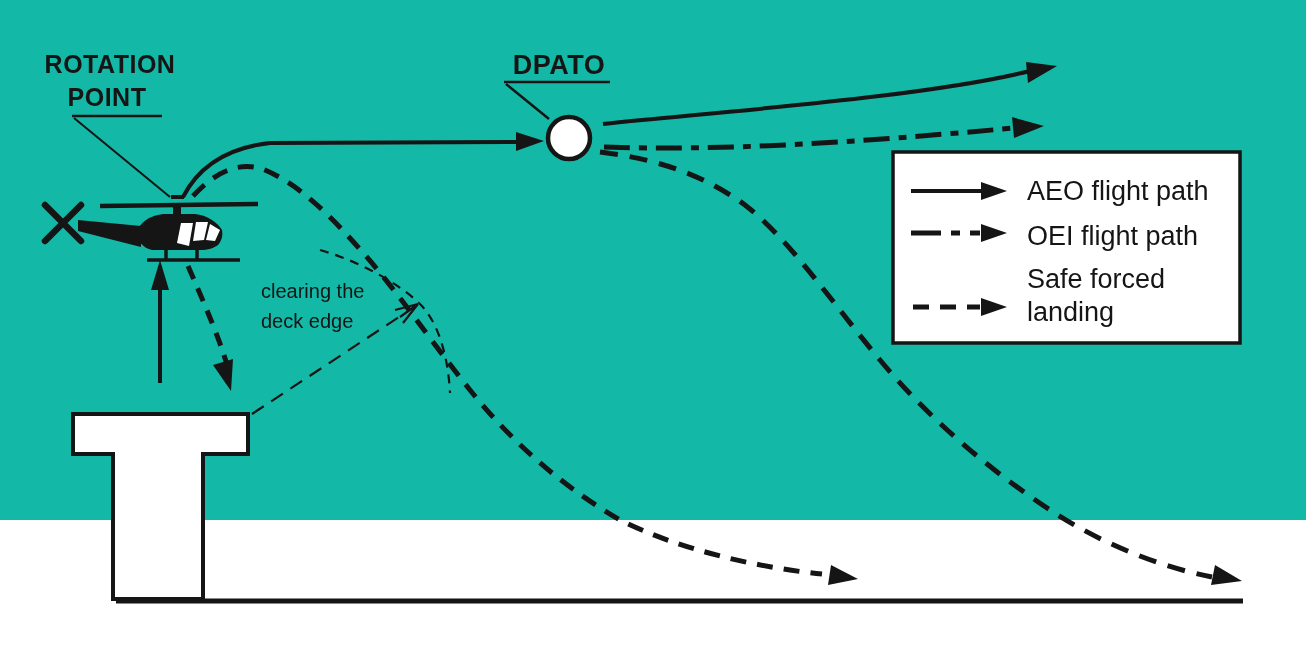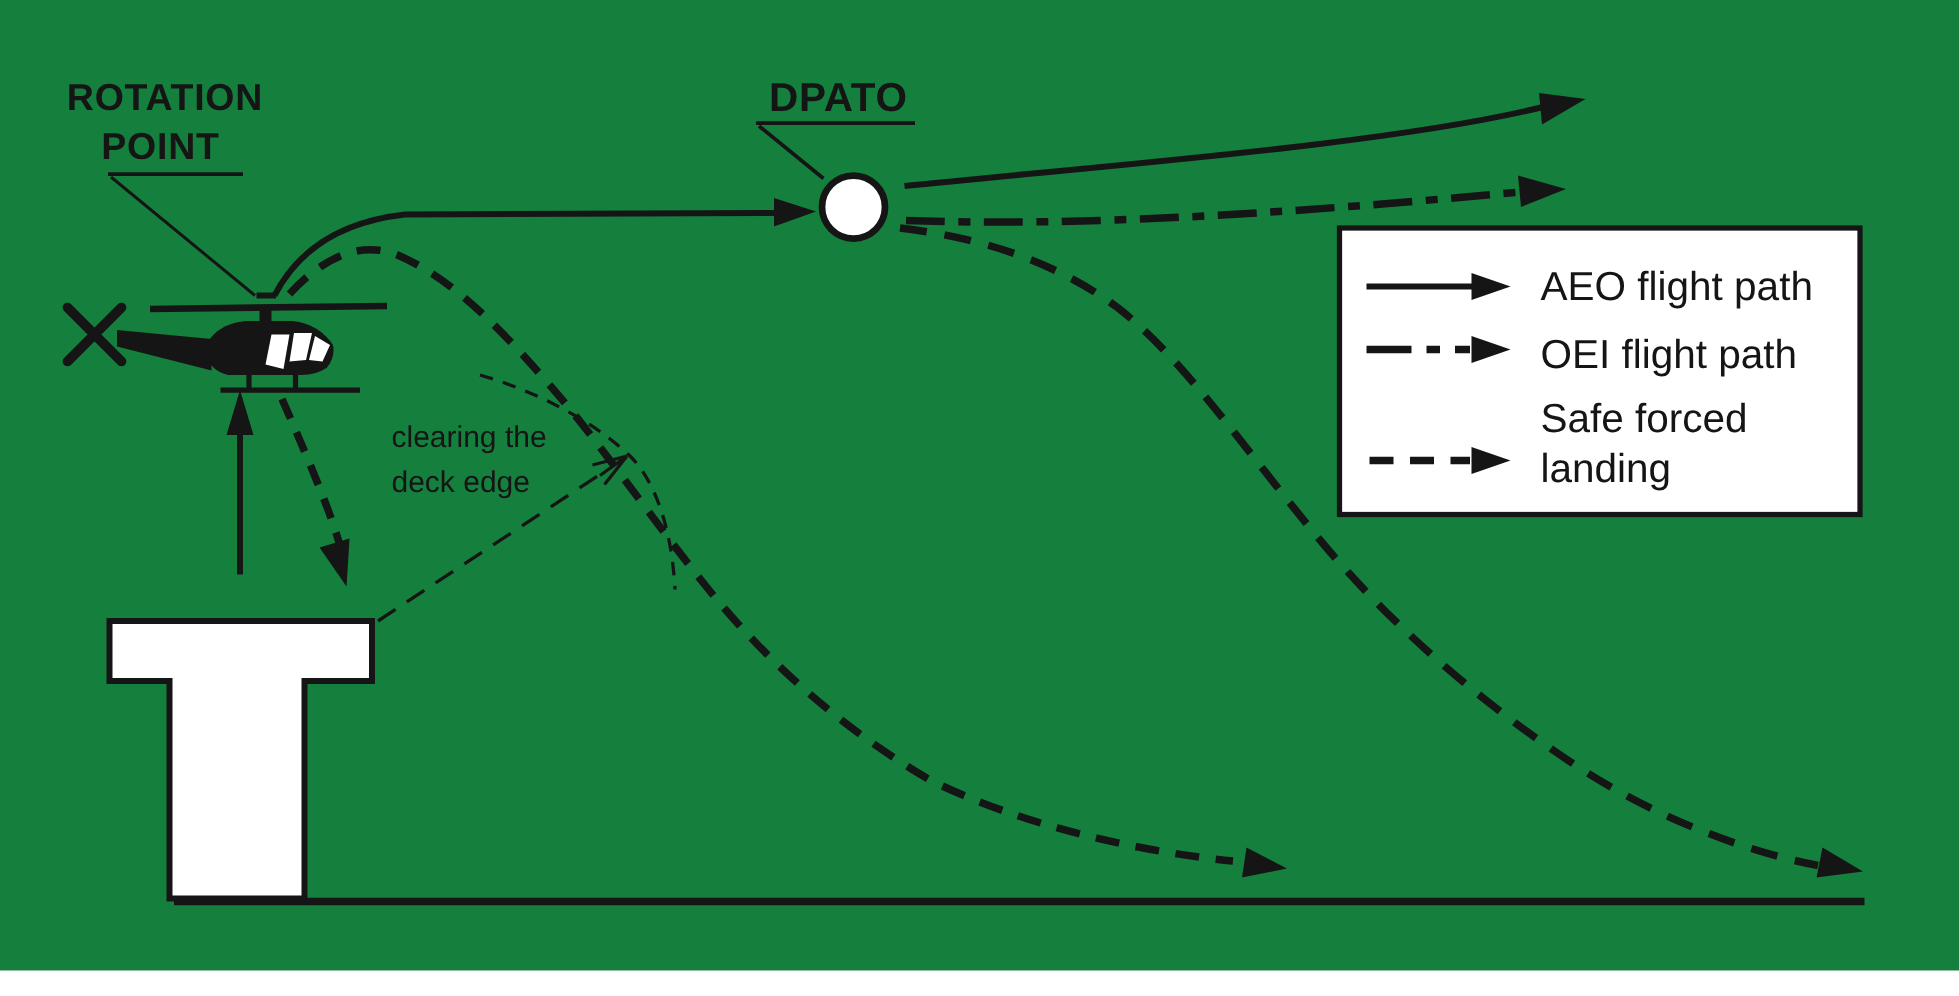--- a/index.html
+++ b/index.html
@@ -1,17 +1,17 @@
 <!DOCTYPE html>
 <html><head>
 <meta charset="utf-8">
 <style>
   html,body{margin:0;padding:0;background:#ffffff;}
   body{width:1306px;height:664px;overflow:hidden;font-family:"Liberation Sans",sans-serif;}
-  .stage{position:relative;width:1306px;height:647px;background:#15803d;}
+  .stage{position:relative;width:1306px;height:520px;background:#14b8a6;}
   svg{display:block;}
   svg text{fill:#151515;font-family:"Liberation Sans",sans-serif;}
   .stroke{stroke:#151515;fill:none;}
   .fillink{fill:#151515;stroke:none;}
   .white{fill:#ffffff;}
   .lbl-bold{font-weight:700;letter-spacing:0.5px;}
   .lbl-reg{font-weight:400;}
 </style>
 </head>
 <body>

